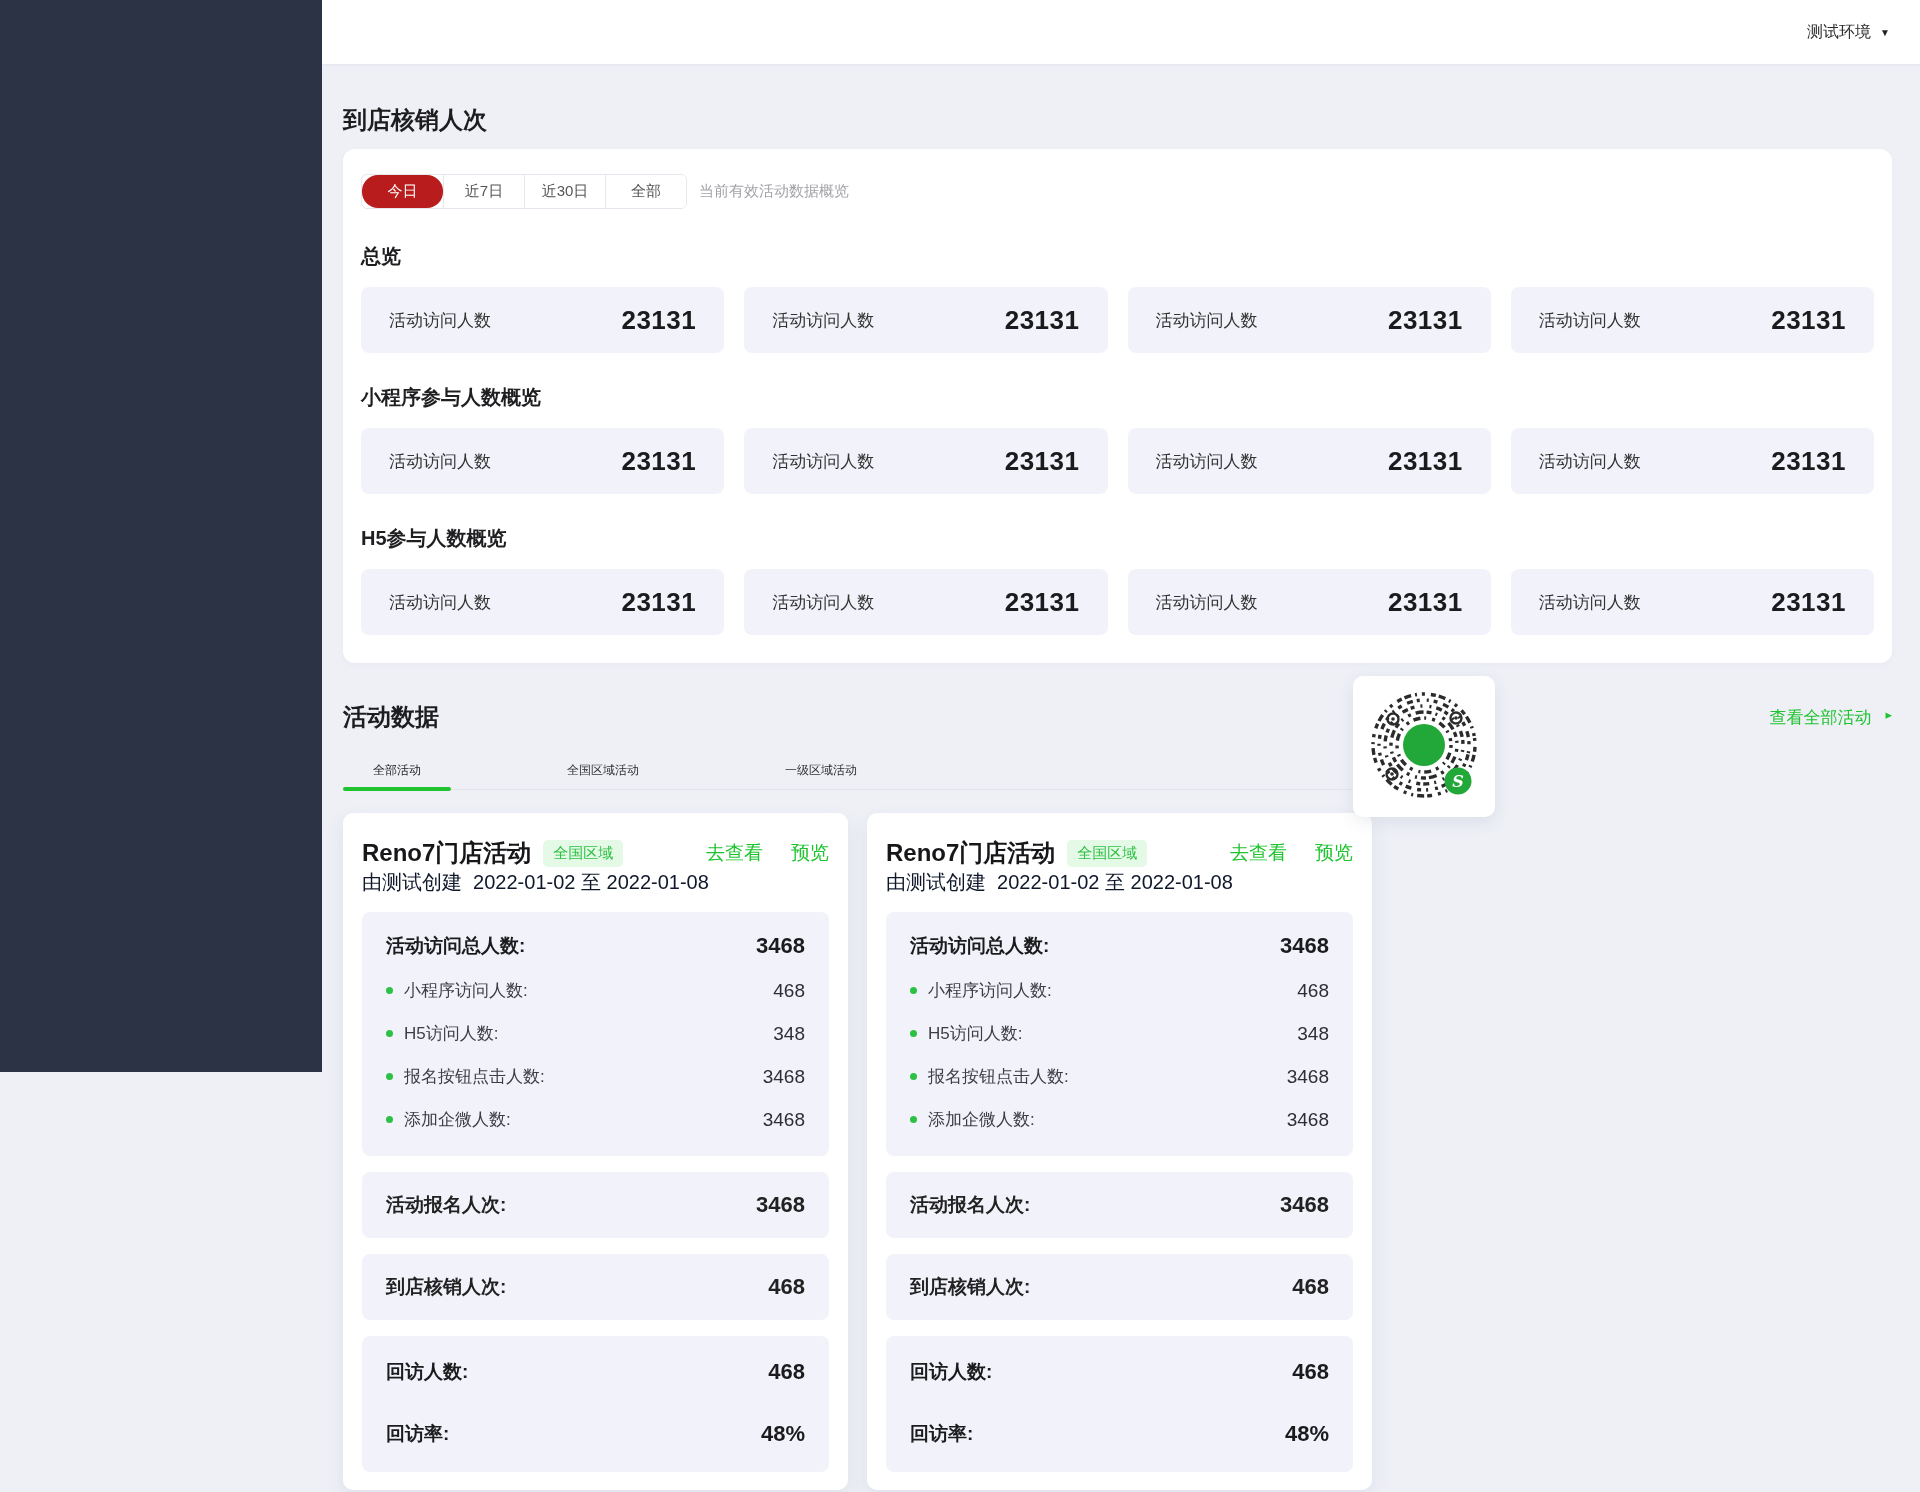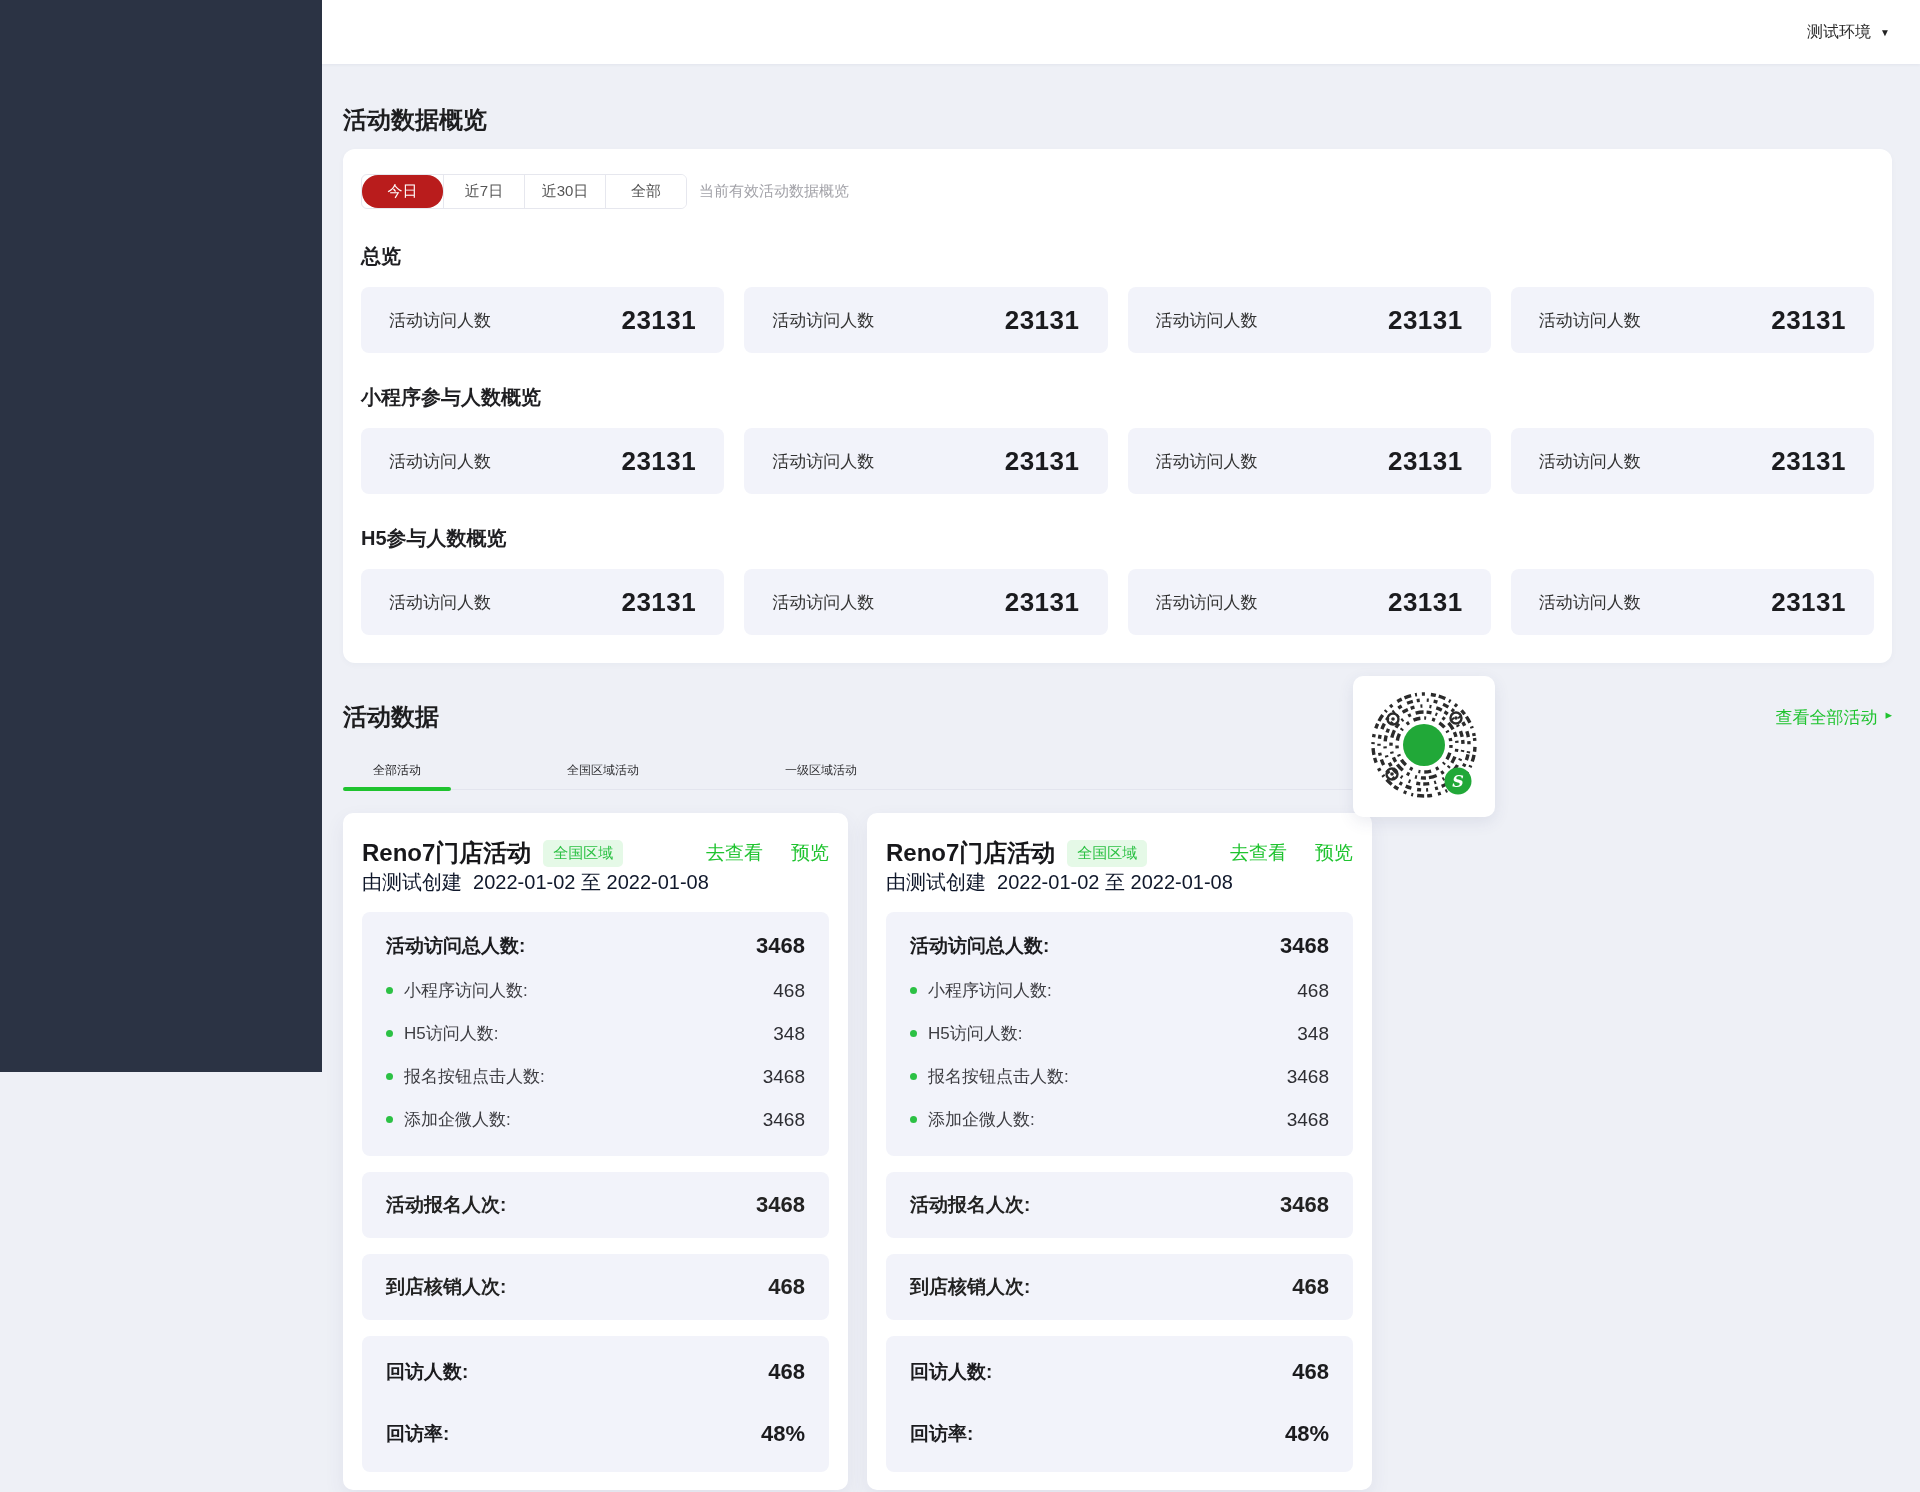--- a/index.html
+++ b/index.html
@@ -48,21 +48,21 @@
   .stat-card {
     height:66px; background:#f2f3fa; border-radius:8px;
     display:flex; align-items:center; justify-content:space-between; padding:0 28px;
   }
   .stat-card .lbl { font-size:17px; color:#333; }
   .stat-card .val { font-size:26px; font-weight:700; color:#1b1b1e; letter-spacing:.5px; }
 
   
   .sec2-head { margin-top:38px; display:flex; align-items:center; justify-content:space-between; }
   .sec2-title { font-size:24px; font-weight:700; color:#1d1d1f; }
-  .view-all { display:flex; align-items:flex-start; gap:8px; color:#1fc32f; font-size:17px; cursor:pointer; }
+  .view-all { display:flex; align-items:flex-start; gap:14px; color:#1fc32f; font-size:17px; cursor:pointer; }
   .view-all .arrow { font-size:13px; padding-top:1px; }
 
   .tabs { width:1009px; display:flex; border-bottom:1px solid #e3e5ee; margin-top:14px; }
   .tab { position:relative; padding:15px 30px 10px; margin-right:86px; font-size:12px; color:#303033; cursor:pointer; }
   .tab.active { color:#232326; }
   .tab.active::after {
     content:""; position:absolute; left:0; right:0; bottom:-2px; height:4px;
     border-radius:2px; background:#1fc32f;
   }
 
@@ -107,21 +107,21 @@
 
   <div class="main">
     <div class="topbar">
       <div class="env-switcher">
         <span>测试环境</span>
         <span class="caret">▼</span>
       </div>
     </div>
 
     <div class="content">
-      <div class="page-title">活动数据概览</div>
+      <div class="page-title">到店核销人次</div>
 
       <section class="panel">
         <div class="filter-row">
           <div class="seg">
             <button class="seg-btn active">今日</button>
             <button class="seg-btn">近7日</button>
             <button class="seg-btn">近30日</button>
             <button class="seg-btn">全部</button>
           </div>
           <span class="filter-caption">当前有效活动数据概览</span>

